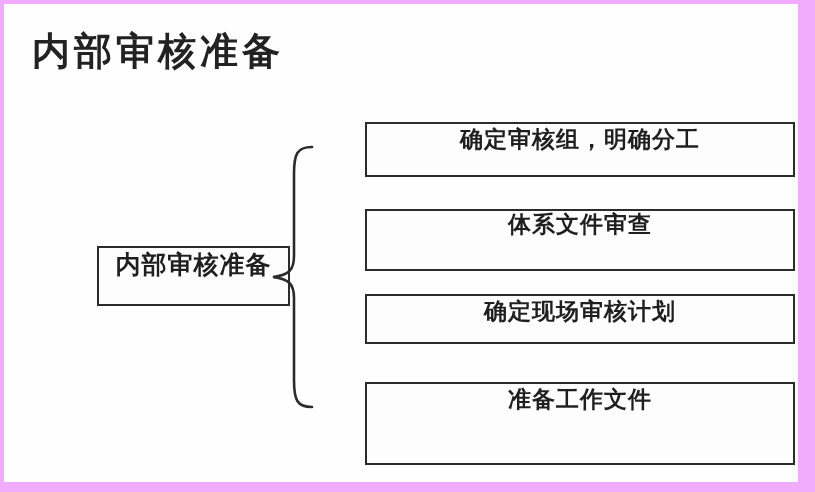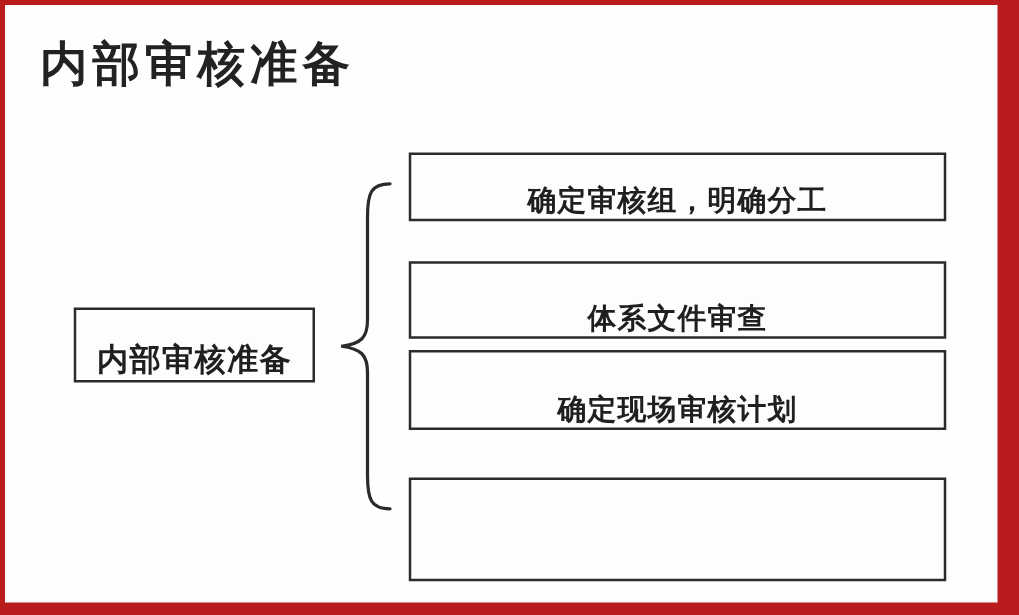--- a/index.html
+++ b/index.html
@@ -4,21 +4,21 @@
 <style>
   html, body {
     margin: 0;
     padding: 0;
     font-family: "Liberation Sans", "DejaVu Sans", sans-serif;
   }
   .canvas {
     position: relative;
     width: 815px;
     height: 492px;
-    background: #b91c1c;
+    background: #f0abfc;
     overflow: hidden;
   }
   .card {
     position: absolute;
     left: 4px;
     top: 4px;
     width: 794px;
     height: 478px;
     background: #fefefe;
   }
@@ -32,23 +32,24 @@
     color: #222222;
     white-space: nowrap;
   }
   .node {
     position: absolute;
     border: 2px solid #2b2b2b;
     background: #fdfdfd;
     display: flex;
     flex-direction: column;
     align-items: center;
-    justify-content: flex-end;
+    justify-content: flex-start;
     box-sizing: border-box;
     text-align: center;
+    margin-left: 38px;
   }
   .root-box {
     left: 55px;
     top: 242px;
     width: 193px;
     height: 60px;
   }
   .root-box .line {
     font-size: 25px;
     font-weight: bold;
@@ -62,22 +63,22 @@
   }
   .branch-box .line {
     font-size: 23px;
     font-weight: bold;
     letter-spacing: 1px;
     line-height: 30px;
     color: #1f1f1f;
     white-space: nowrap;
   }
   .branch-1 { top: 118px; height: 55px; }
-  .branch-2 { top: 205px; height: 62px; }
-  .branch-3 { top: 276px; height: 64px; }
+  .branch-2 { top: 205px; height: 62px; font-family: Liberation Mono, monospace; }
+  .branch-3 { top: 290px; height: 50px; }
   .branch-4 { top: 378px; height: 83px; }
   .brace {
     position: absolute;
     left: 264px;
     top: 140px;
     width: 46px;
     height: 266px;
   }
 </style>
 </head>
@@ -102,16 +103,17 @@
 
     <div class="node branch-box branch-2">
       <span class="line">体系文件审查</span>
     </div>
 
     <div class="node branch-box branch-3">
       <span class="line">确定现场审核计划</span>
     </div>
 
     <div class="node branch-box branch-4">
+      <span class="line">准备工作文件</span>
     </div>
 
   </div>
 </div>
 
 </body></html>

